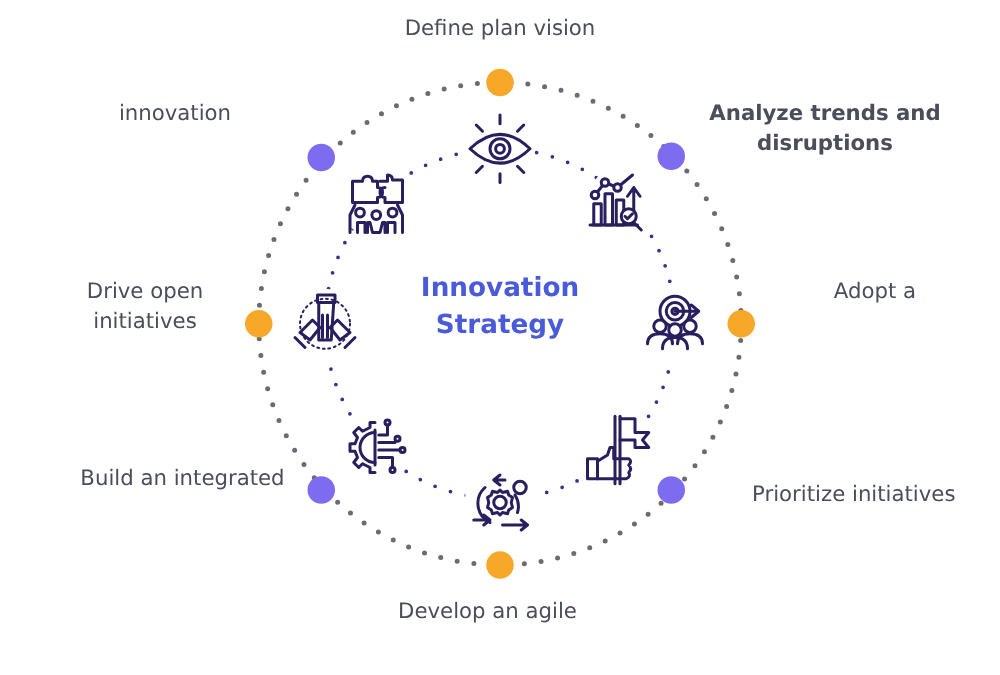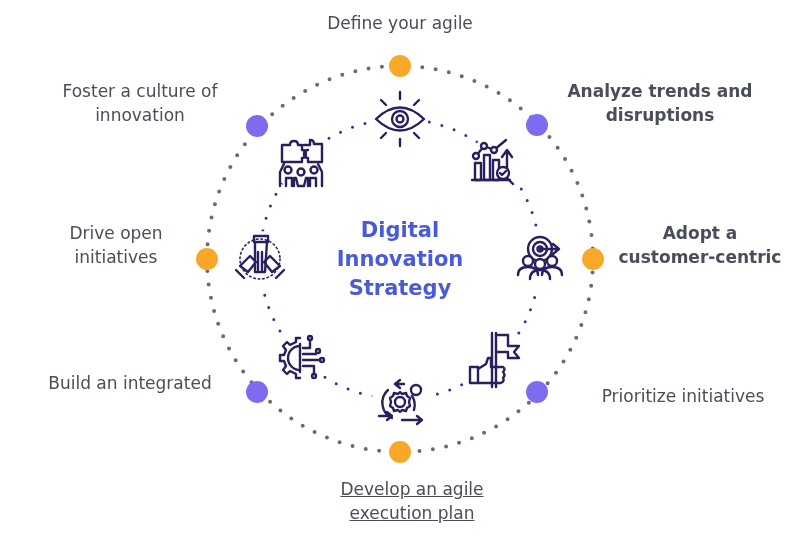--- a/index.html
+++ b/index.html
@@ -134,53 +134,49 @@
       <path d="M280 186 L280 172 L284 164"></path>
       <path d="M286 186 L286 178 L292 178 L292 186"></path>
       <path d="M294 186 L294 178 L296 178 L298 186 L304 186 L306 178 L308 178 L308 186"></path>
       <path d="M310 186 L310 178 L316 178 L316 186"></path>
       <path d="M322 186 L322 172 L318 164"></path>
     </g>
   </g>
 </svg>
 
 <div class="center-title">
-  <div>Digital</div>
   <div>Innovation</div>
   <div>Strategy</div>
 </div>
 
 <div class="label" style="left:280px; top:11px; width:240px;">
-  <div>Define your agile</div>
+  <div>Define plan vision</div>
 </div>
 
 <div class="label" style="left:540px; top:79px; width:240px;font-weight:bold;">
   <div>Analyze trends and</div>
   <div>disruptions</div>
 </div>
 
-<div class="label" style="left:600px; top:221px; width:200px;font-weight:bold;">
+<div class="label" style="left:600px; top:221px; width:200px;">
   <div>Adopt a</div>
-  <div>customer-centric</div>
 </div>
 
 <div class="label" style="left:573px; top:384px; width:220px;">
   <div>Prioritize initiatives</div>
 </div>
 
-<div class="label" style="left:302px; top:477px; width:220px;text-decoration:underline;">
+<div class="label" style="left:280px; top:477px; width:220px;">
   <div>Develop an agile</div>
-  <div>execution plan</div>
 </div>
 
-<div class="label" style="left:20px; top:371px; width:220px;text-align:center;">
+<div class="label" style="left:36px; top:371px; width:220px;text-align:center;">
   <div>Build an integrated</div>
 </div>
 
 <div class="label" style="left:26px; top:221px; width:180px;">
   <div>Drive open</div>
   <div>initiatives</div>
 </div>
 
 <div class="label" style="left:20px; top:79px; width:240px;">
-  <div>Foster a culture of</div>
   <div>innovation</div>
 </div>
 
 </body></html>

